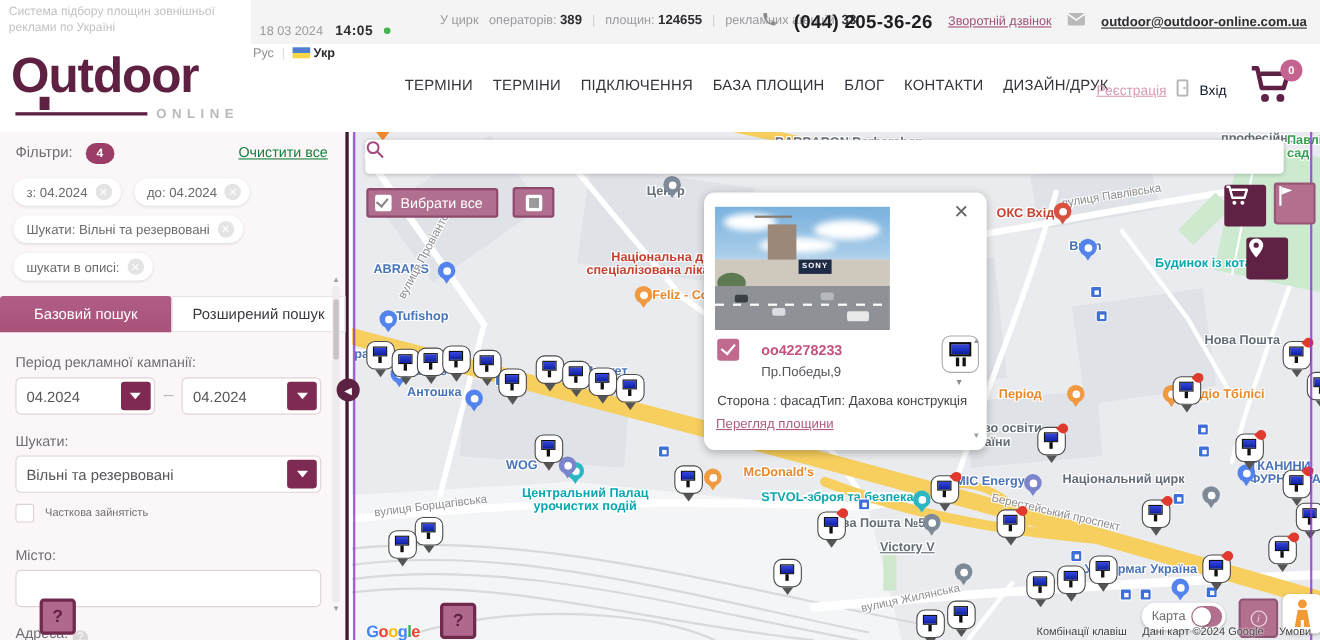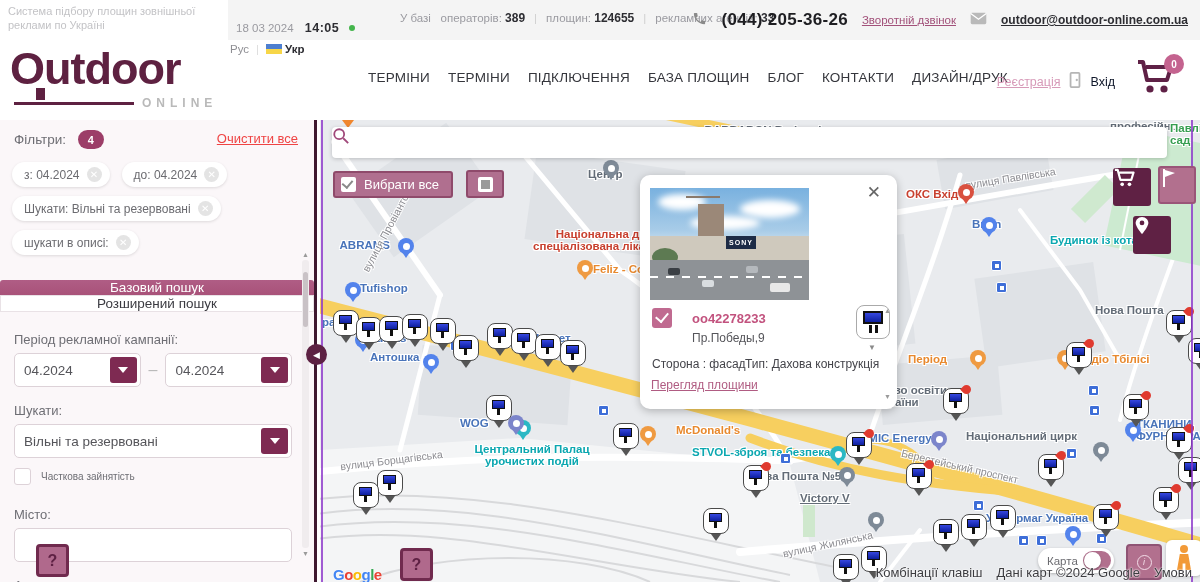--- a/index.html
+++ b/index.html
@@ -43,25 +43,25 @@
   .cartbtn{position:absolute;right:18px;top:18px;width:48px;height:44px;}
   .cart-badge{position:absolute;right:-2px;top:-4px;width:20px;height:20px;border-radius:50%;background:#c4638f;color:#fff;font-size:10px;font-weight:bold;display:flex;align-items:center;justify-content:center;}
 
   
   .main{position:absolute;left:0;top:120px;width:1200px;height:462px;}
 
   
   .sidebar{position:absolute;left:0;top:0;width:317px;height:462px;background:#fbf7f9;border-right:3px solid #3f1830;}
   .f-head{position:relative;height:32px;margin:10px 12px 0 14px;font-size:13.5px;color:#6e6e74;}
   .f-count{display:inline-flex;align-items:center;justify-content:center;width:26px;height:19px;border-radius:10px;background:#9c3d68;color:#fff;font-size:11px;font-weight:bold;margin-left:8px;}
-  .clear-all{position:absolute;right:4px;top:1px;font-size:13px;color:#ef4444;text-decoration:underline;}
+  .clear-all{position:absolute;right:4px;top:1px;font-size:13px;color:#15803d;text-decoration:underline;}
   .chips{margin:0 10px 0 12px;display:flex;flex-wrap:wrap;gap:9px 12px;}
   .chip{background:#fff;border-radius:14px;box-shadow:0 1px 3px rgba(0,0,0,.12);padding:5px 8px 5px 12px;font-size:12px;color:#6b6b70;display:flex;align-items:center;gap:7px;white-space:nowrap;}
   .chip .x{width:15px;height:15px;border-radius:50%;background:#e4e4e4;color:#fff;font-size:10px;display:flex;align-items:center;justify-content:center;}
-  .tabs{display:flex;margin-top:25px;flex-direction:column;}
+  .tabs{display:flex;margin-top:14px;}
   .tab{flex:1;height:33px;display:flex;align-items:center;justify-content:center;font-size:13.5px;color:#3a3a40;background:#fff;border:1px solid #e9e2e6;cursor:pointer;}
   .tab.active{background:linear-gradient(#b05d85,#a85279);color:#fff;border:none;border-radius:3px 3px 0 0;}
   .f-body{padding:12px 22px 0 14px;}
   .f-label{font-size:13px;color:#6e6e74;margin:8px 0 6px;}
   .selrow{display:flex;align-items:center;gap:8px;}
   .sel{position:relative;height:34px;background:#fff;border:1px solid #ddd2d8;border-radius:5px;flex:1;display:flex;align-items:center;padding-left:9px;font-size:13.5px;color:#55555a;}
   .sel .arr{position:absolute;right:3px;top:3px;width:27px;height:26px;background:#7e2a52;border-radius:3px;display:flex;align-items:center;justify-content:center;}
   .sel .arr::after{content:"";border:5px solid transparent;border-top:6px solid #fff;margin-top:5px;}
   .dash{color:#b9b9b9;}
   .cbrow{display:flex;align-items:center;gap:10px;margin:10px 0 2px;}
@@ -156,36 +156,36 @@
   .glogo span:nth-child(4){color:#4285F4;}.glogo span:nth-child(5){color:#34A853;}.glogo span:nth-child(6){color:#EA4335;}
   .mtoggle{position:absolute;left:718px;top:428px;width:76px;height:25px;background:#fff;border-radius:13px;box-shadow:0 1px 3px rgba(0,0,0,.25);z-index:7;display:flex;align-items:center;padding:0 3px 0 9px;gap:5px;}
   .mtoggle .lbl{font-size:11.5px;color:#6b6b70;}
   .tog{width:33px;height:19px;border-radius:10px;background:#b2708e;position:relative;}
   .tog .knob{position:absolute;left:1px;top:1px;width:17px;height:17px;border-radius:50%;background:#fff;box-shadow:0 1px 2px rgba(0,0,0,.3);}
   .infobtn{position:absolute;left:806px;top:424px;width:36px;height:36px;background:#b2708e;border:2px solid #8f5374;border-radius:4px;z-index:7;display:flex;align-items:center;justify-content:center;}
   .infobtn .i{width:15px;height:15px;border:1.5px solid #f3dce8;border-radius:50%;color:#f3dce8;font-size:9px;display:flex;align-items:center;justify-content:center;font-style:italic;}
   .pegman{position:absolute;left:846px;top:420px;width:36px;height:36px;background:#fff;border-radius:6px;box-shadow:0 1px 3px rgba(0,0,0,.25);z-index:7;}
   .pegman .head{position:absolute;left:14px;top:5px;width:8px;height:8px;border-radius:50%;background:#f29a38;}
   .pegman .body{position:absolute;left:11px;top:14px;width:14px;height:16px;background:#f29a38;clip-path:polygon(20% 0,80% 0,100% 100%,60% 100%,60% 60%,40% 60%,40% 100%,0 100%);}
-  .attrib{position:absolute;right:8px;bottom:2px;z-index:7;font-size:13px;color:#3c3c40;text-shadow:0 0 2px #fff,0 0 2px #fff;display:flex;gap:14px;justify-content:space-between;}
+  .attrib{position:absolute;right:8px;bottom:2px;z-index:7;font-size:10px;color:#3c3c40;text-shadow:0 0 2px #fff,0 0 2px #fff;display:flex;gap:14px;justify-content:space-between;}
   .otri{position:absolute;left:22px;top:0;border:6px solid transparent;border-top:8px solid #f0872f;z-index:3;}
 </style>
 </head>
 <body>
 
 <div class="topbar">
   <div class="taglinebox"></div>
   <div class="tagline">Система підбору площин зовнішньої реклами по Україні</div>
   <div class="datetime">
     <span>18 03 2024</span>
     <b>14:05</b>
     <span class="gdot"></span>
   </div>
   <div class="stats">
-    <span>У базі</span>&nbsp;&nbsp;
+    <span>У цирк</span>&nbsp;&nbsp;
     <span><span class="stat"><span>операторів:</span> <b>389</b><span class="sep">|</span></span><span class="stat"><span>площин:</span> <b>124655</b><span class="sep">|</span></span><span class="stat"><span>рекламних агенцій:</span> <b>33</b></span></span>
   </div>
   <div class="contact">
     <span class="ic"><svg width="15" height="15" viewBox="0 0 24 24">
           <path d="M6.6 10.8c1.4 2.8 3.8 5.1 6.6 6.6l2.2-2.2c.3-.3.7-.4 1-.2 1.1.4 2.4.6 3.6.6.6 0 1 .4 1 1V20c0 .6-.4 1-1 1C10.6 21 3 13.4 3 4c0-.6.4-1 1-1h3.5c.6 0 1 .4 1 1 0 1.2.2 2.4.6 3.6.1.3 0 .7-.2 1l-2.3 2.2z" fill="#8a8a8a"></path>
         </svg></span>
     <span class="phone-num">(044) 205-36-26</span>
     <a class="callback">Зворотній дзвінок</a>
     <span class="ic"><svg width="17" height="13" viewBox="0 0 24 18">
           <rect x="1" y="1" width="22" height="16" rx="2" fill="#b9b9b9"></rect>

